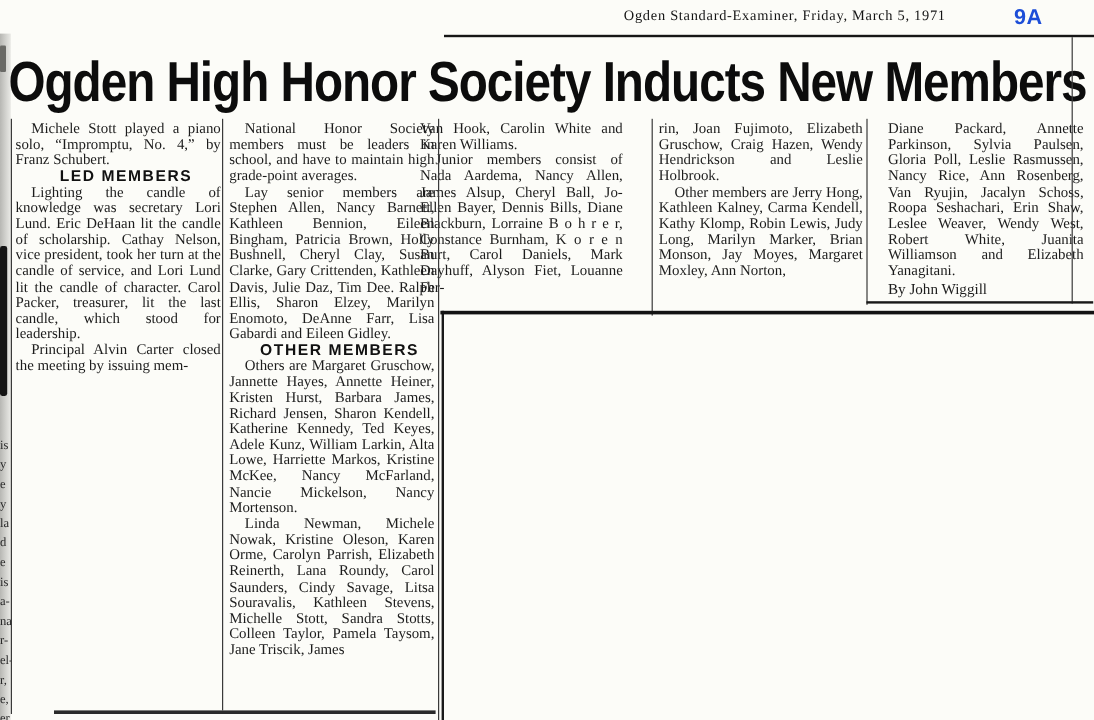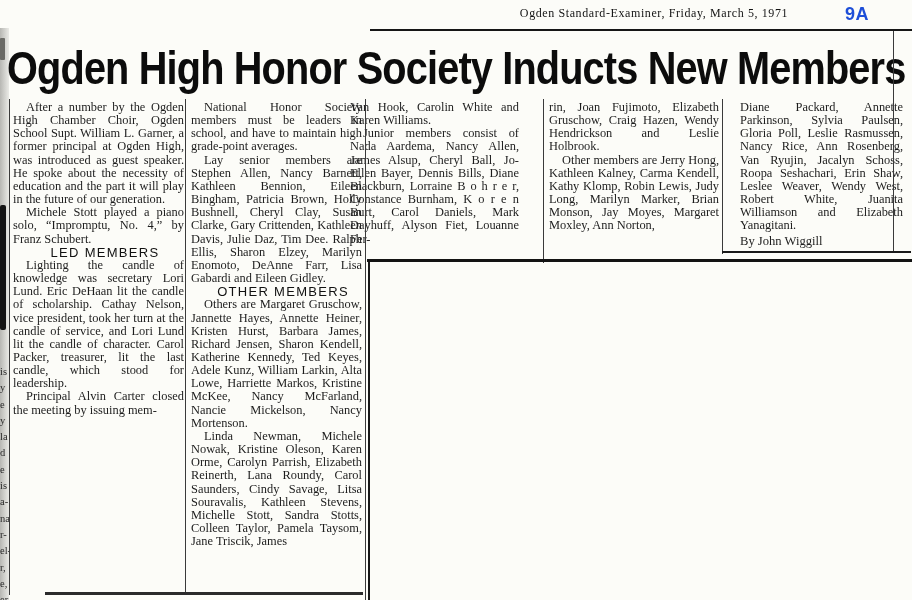--- a/index.html
+++ b/index.html
@@ -65,21 +65,21 @@
     text-align:justify;overflow:hidden;color:#1c1c1c;
   }
   .col p{margin:0;text-indent:13px;}
   .col p.cont{text-indent:0;}
   .col-1{left:13px;width:171px;height:493px;}
   .col-2{left:191px;width:171px;height:493px;}
   .col-3{left:350px;width:169px;height:156px;}
   .col-4{left:549px;width:170px;height:158px;}
   .col-5{left:728px;width:163px;height:150px;margin-left:12px;}
   .subhead{
-    font-family:"Liberation Sans", sans-serif;font-weight:normal;
+    font-family:"Liberation Sans", sans-serif;font-weight:bold;
     font-size:13px;letter-spacing:1.3px;text-align:center;
     margin:7px 0 5px 0;text-indent:0;color:#111;
   }
   .byline{
     text-align:left;text-indent:0 !important;
     padding-right:3px;margin-top:2px !important;font-size:12.6px;
   }
   
   .vr{position:absolute;width:1px;background:#3a3a3a;}
   .vr-left{left:9px;top:99px;height:496px;}
@@ -120,21 +120,20 @@
     <span>er,</span>
   </div>
 
   <div class="masthead-title">Ogden Standard-Examiner, Friday, March 5, 1971</div>
   <div class="page-number">9A</div>
   <div class="mast-rule"></div>
 
   <h1 class="headline">Ogden High Honor Society Inducts New Members</h1>
 
   <div class="col col-1">
-    <p>After a number by the Ogden High Chamber Choir, Ogden School Supt. William L. Garner, a former principal at Ogden High, was introduced as guest speaker. He spoke about the necessity of education and the part it will play in the future of our generation.</p>
     <p>Michele Stott played a piano solo, “Impromptu, No. 4,” by Franz Schubert.</p>
     <p class="subhead">LED MEMBERS</p>
     <p>Lighting the candle of knowledge was secretary Lori Lund. Eric DeHaan lit the candle of scholarship. Cathay Nelson, vice president, took her turn at the candle of service, and Lori Lund lit the candle of character. Carol Packer, treasurer, lit the last candle, which stood for leadership.</p>
     <p>Principal Alvin Carter closed the meeting by issuing mem-</p>
   </div>
 
   <div class="col col-2">
     <p>National Honor Society members must be leaders in school, and have to maintain high grade-point averages.</p>
     <p>Lay senior members are Stephen Allen, Nancy Barnett, Kathleen Bennion, Eileen Bingham, Patricia Brown, Holly Bushnell, Cheryl Clay, Susan Clarke, Gary Crittenden, Kathleen Davis, Julie Daz, Tim Dee. Ralph Ellis, Sharon Elzey, Marilyn Enomoto, DeAnne Farr, Lisa Gabardi and Eileen Gidley.</p>
     <p class="subhead">OTHER MEMBERS</p>

